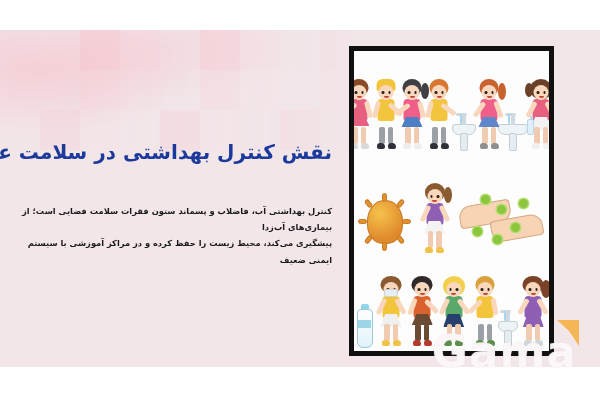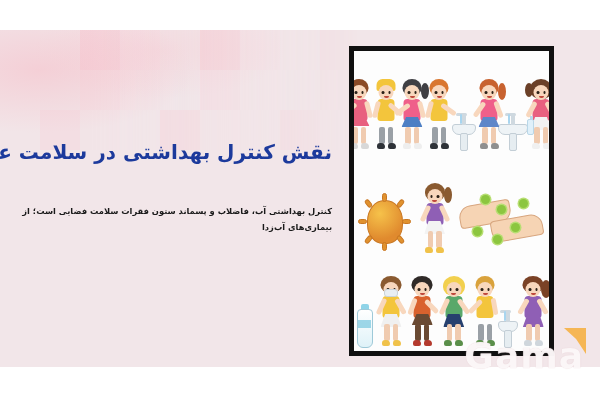--- a/index.html
+++ b/index.html
@@ -261,22 +261,22 @@
     border: 1.2px solid #9ec9d8; border-radius: 4px 4px 6px 6px;
   }
   .tube .band {
     position: absolute; top: 16px; left: 1px;
     width: 13px; height: 8px; background: #7fc9e0; opacity: 0.75;
   }
 
   
   .watermark {
     position: absolute;
-    right: 16px; bottom: 26px;
-    font-size: 36px;
+    right: 23px; bottom: 26px;
+    font-size: 44px;
     font-weight: bold;
     letter-spacing: 1px;
     color: rgba(255,255,255,0.82);
     text-shadow: 0 0 1px rgba(230,200,205,0.9);
     direction: ltr;
     line-height: 1;
     user-select: none;
   }
   .watermark .swoosh {
     position: absolute;
@@ -323,20 +323,21 @@
       <i style="background: rgb(244, 224, 228); opacity: 0.25;"></i>
       <i style="background: rgb(248, 201, 211); opacity: 0.25;"></i>
       <i style="background: rgb(242, 228, 231); opacity: 0.25;"></i>
     </div>
   <div class="mosaic-soft"></div>
 
   <div class="title">نقش کنترل بهداشتی در سلامت عمومی</div>
 
   <div class="body-text">
     <p>کنترل بهداشتی آب، فاضلاب و پسماند ستون فقرات سلامت فضایی است؛ از بیماری‌های آب‌زدا</p>
+    <p>پیشگیری می‌کند، محیط زیست را حفظ کرده و در مراکز آموزشی با سیستم ایمنی ضعیف</p>
   </div>
 
   <div class="panel">
     <div class="panel-inner">
 
       <div class="fig-row row-1">
 
         <div class="fig" style="display:flex;align-items:flex-end;gap:-2px;">
           <div class="kid" style="margin-right:-5px;">
             <div class="hair" style="background:#6b4028;width:22px;height:20px;"></div>

